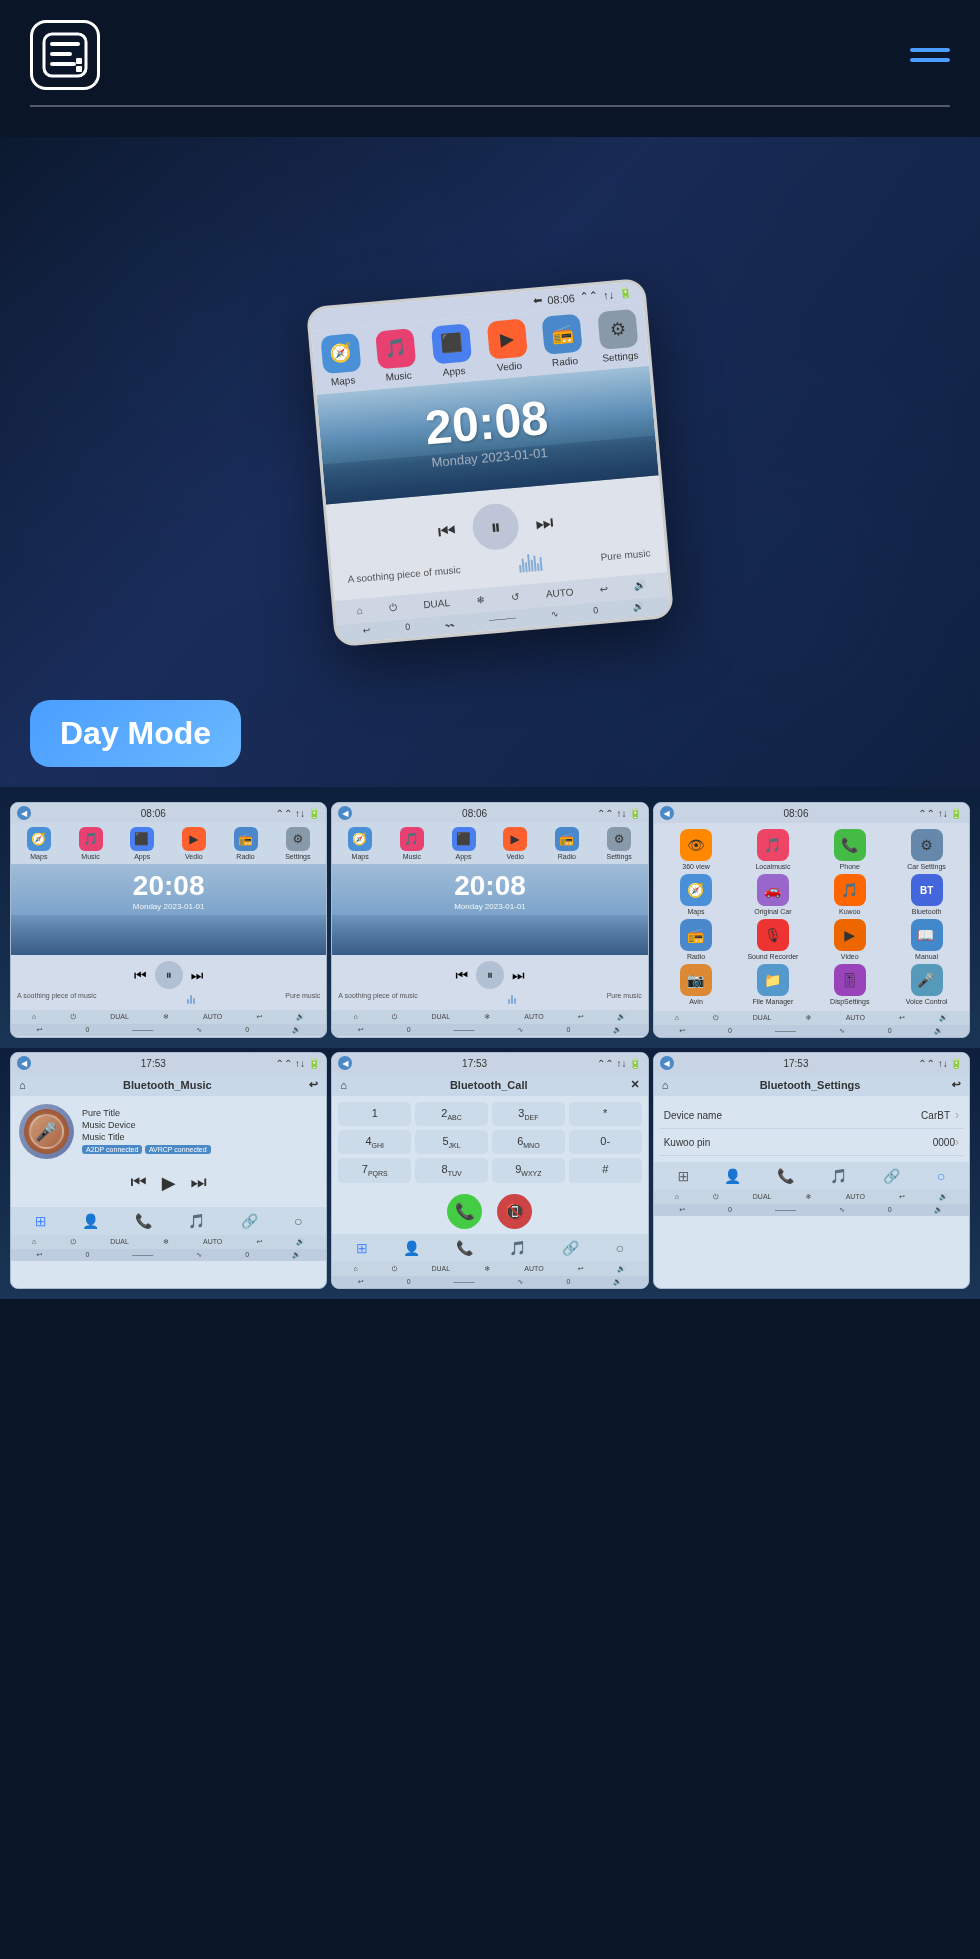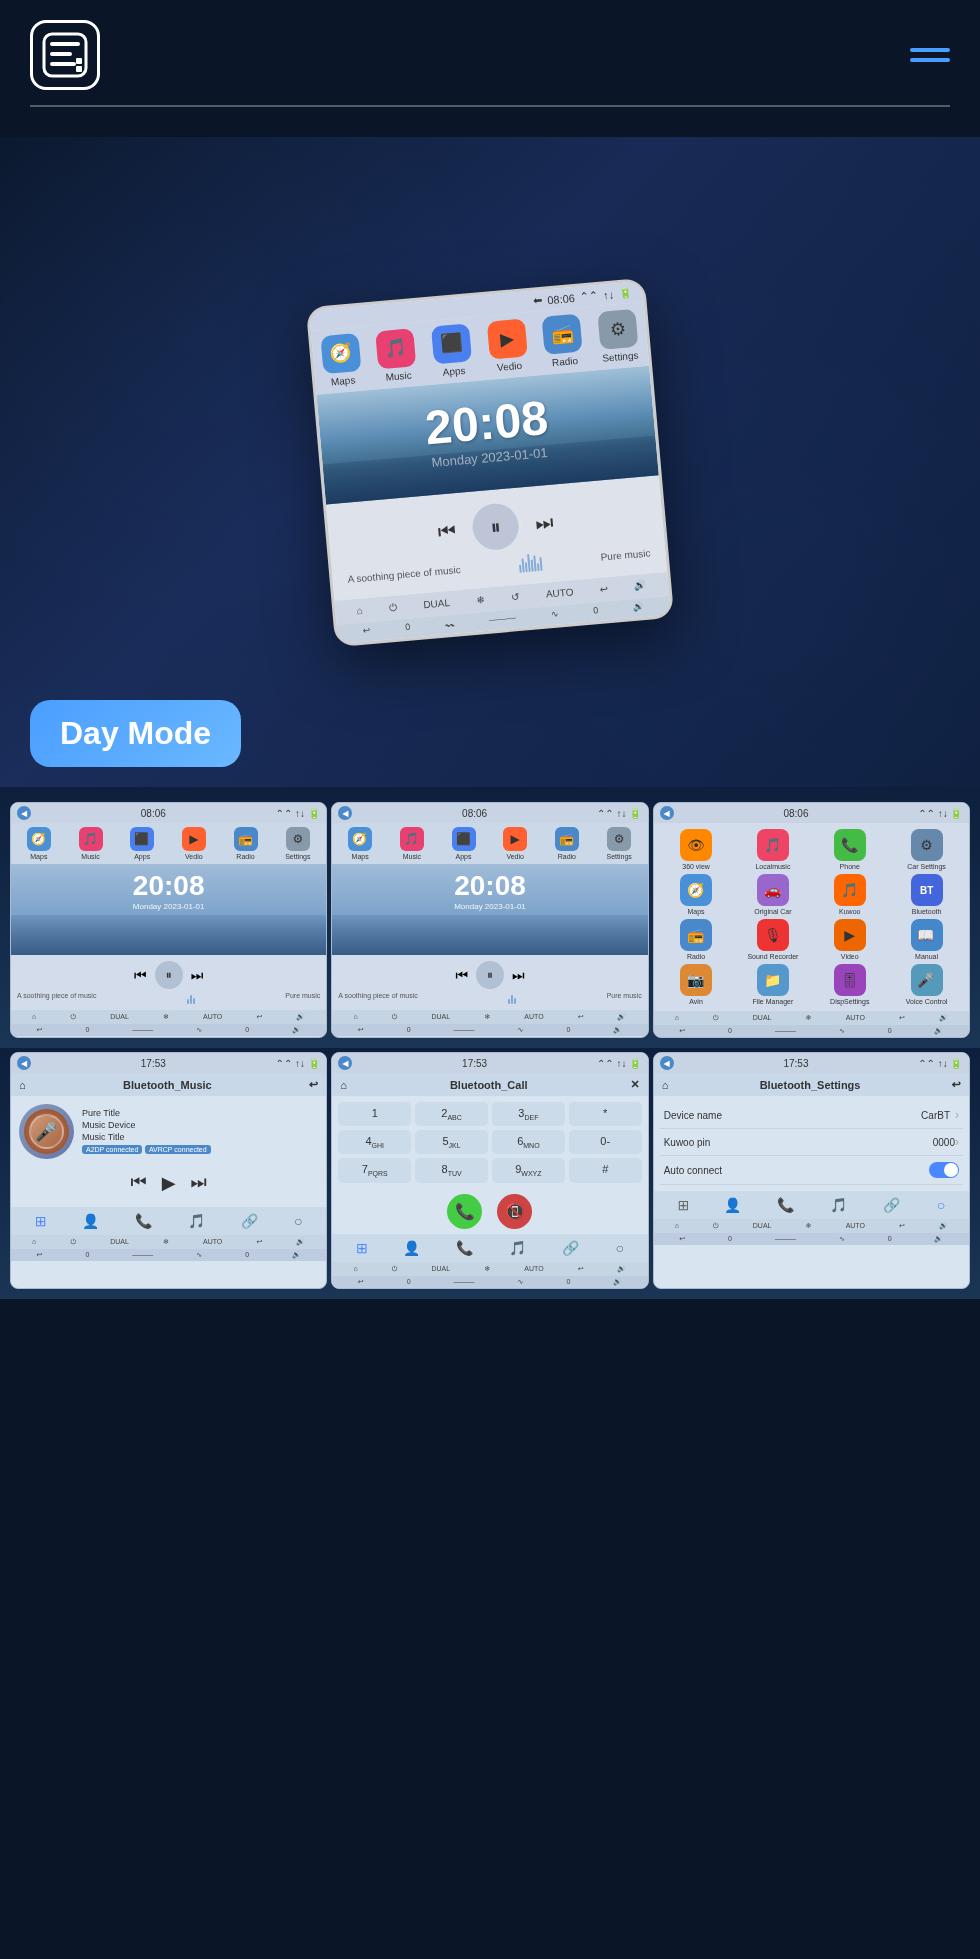--- a/index.html
+++ b/index.html
@@ -920,24 +920,20 @@
           <span class="chevron">›</span>
         </div>
       </div>
       <div class="bt-setting-row">
         <span>Kuwoo pin</span>
         <div style="display:flex;align-items:center;">
           <span>0000</span>
           <span class="chevron">›</span>
         </div>
       </div>
-      <div class="bt-setting-row">
-        <span>Auto connect</span>
-        <div class="toggle toggle-on"></div>
-      </div>
     </div>
     <div style="display:flex;justify-content:space-around;padding:6px;background:rgba(195,212,228,0.6);">
       <span style="font-size:14px;color:#666;">⊞</span>
       <span style="font-size:14px;color:#666;">👤</span>
       <span style="font-size:14px;color:#666;">📞</span>
       <span style="font-size:14px;color:#666;">🎵</span>
       <span style="font-size:14px;color:#666;">🔗</span>
       <span style="font-size:14px;color:#4a88ff;">○</span>
     </div>
     <div class="screen-bottom">

